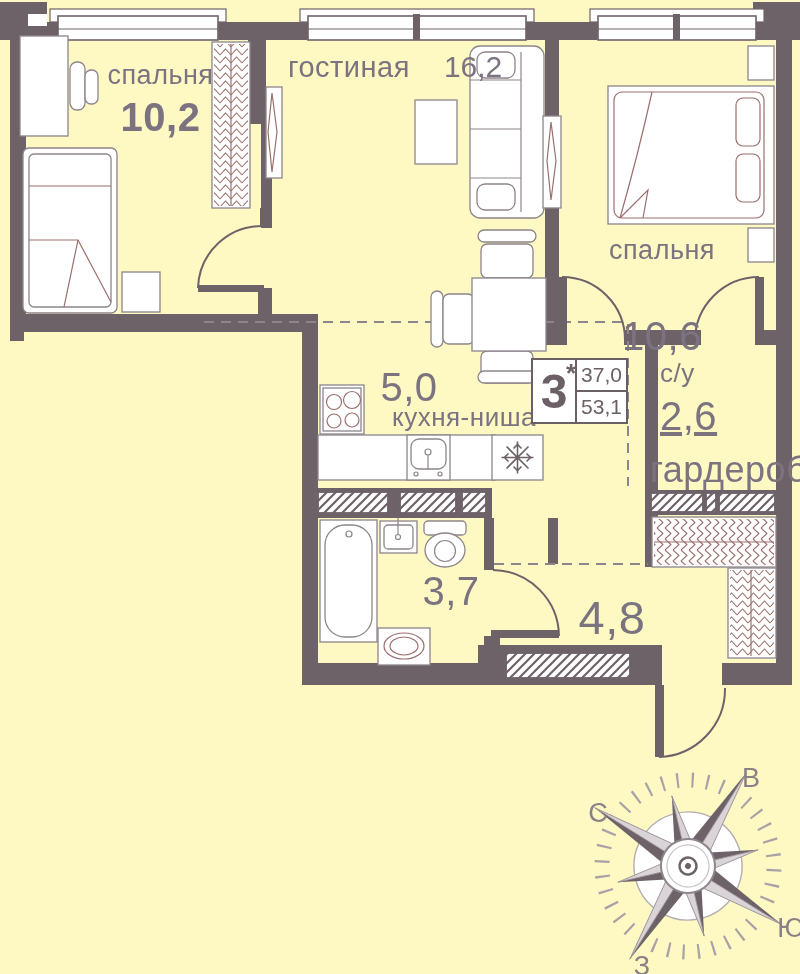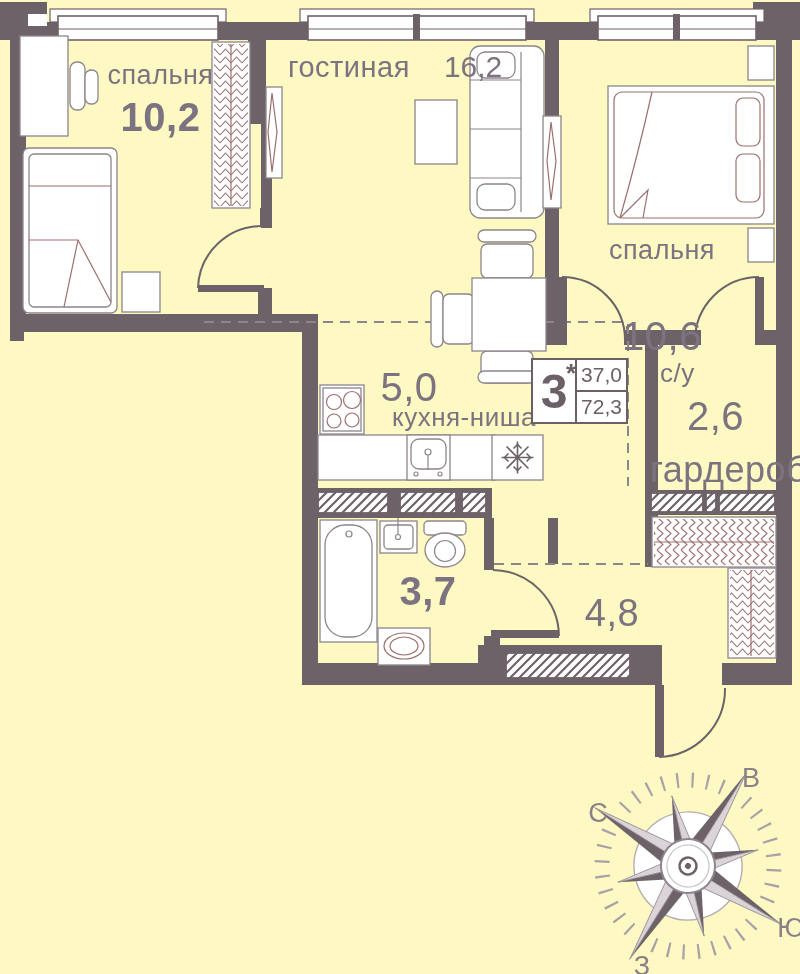--- a/index.html
+++ b/index.html
@@ -302,35 +302,35 @@
     <span class="ar">16,2</span>
   </div>
 
   <div class="lbl room-name" style="left:587px;top:237px;width:150px;">спальня</div>
   <div class="lbl room-area" style="left:587px;top:271px;width:150px;margin-top:45px;">10,6</div>
 
   <div class="lbl room-area" style="left:364px;top:367px;width:90px;">5,0</div>
   <div class="lbl" style="left:368px;top:404px;width:160px;font-size:26px;margin-left:16px;">кухня-ниша</div>
 
   <div class="lbl lbl-left" style="left:660px;top:360px;width:80px;font-size:26px;">с/у</div>
-  <div class="lbl lbl-left room-area" style="left:687px;top:396px;width:90px;">2,6</div>
+  <div class="lbl lbl-left room-area" style="left:660px;top:396px;width:90px;text-decoration:underline;">2,6</div>
 
   <div class="lbl" style="left:650px;top:452px;width:130px;font-size:36px;">гардероб</div>
 
-  <div class="lbl room-area" style="left:383px;top:571px;width:90px;font-weight:bold;">3,7</div>
-  <div class="lbl" style="left:570px;top:594px;width:84px;font-size:38px;">4,8</div>
+  <div class="lbl room-area" style="left:406px;top:571px;width:90px;">3,7</div>
+  <div class="lbl" style="left:570px;top:594px;width:84px;font-size:47px;">4,8</div>
 
   <div class="badge">
     <div class="cell-rooms">
       <span>3</span>
       <span class="star">*</span>
     </div>
     <div class="cell-areas">
       <div>37,0</div>
-      <div>72,3</div>
+      <div>53,1</div>
     </div>
   </div>
 
   <div class="compass-letter" style="left:583px;top:798px;">С</div>
   <div class="compass-letter" style="left:736px;top:763px;">В</div>
   <div class="compass-letter" style="left:776px;top:913px;">Ю</div>
   <div class="compass-letter" style="left:627px;top:951px;">З</div>
 
 </div>
 

